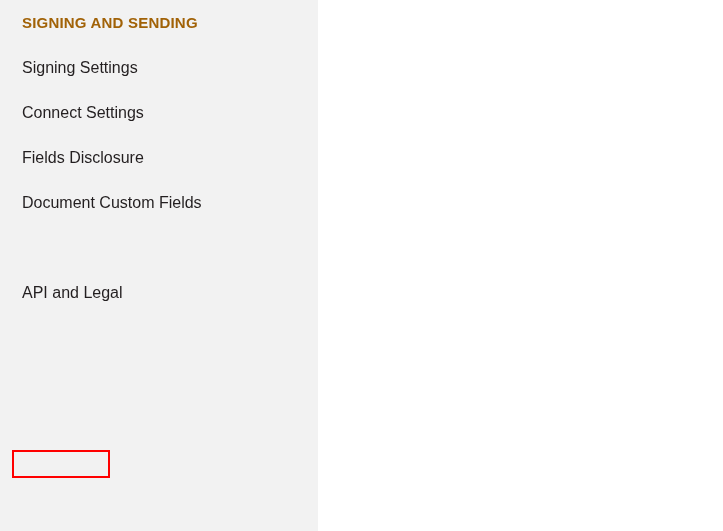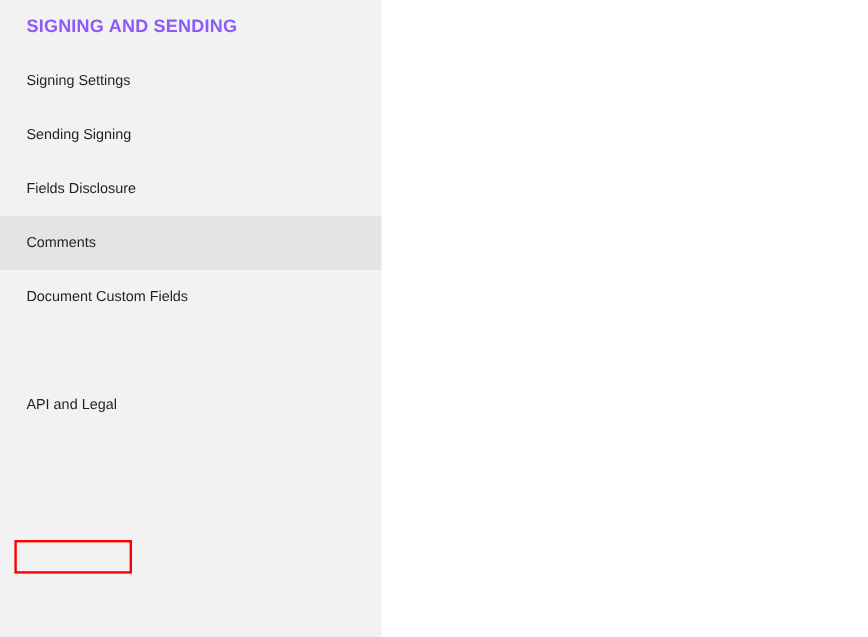--- a/index.html
+++ b/index.html
@@ -33,28 +33,28 @@
     height: 531px;
     background: #ffffff;
   }
   .nav-section {
     position: relative;
   }
   .section-header {
     font-size: 15px;
     font-weight: bold;
     letter-spacing: 0.2px;
-    color: #8b5cf6;
+    color: #a16207;
     padding-left: 22px;
     height: 45px;
     line-height: 45px;
     white-space: nowrap;
   }
   .nav-item {
-    font-size: 12px;
+    font-size: 16px;
     color: #231f20;
     padding-left: 22px;
     height: 45px;
     line-height: 45px;
     white-space: nowrap;
     cursor: pointer;
     position: relative;
   }
   .nav-item.selected {
     background: #e4e4e4;
@@ -82,27 +82,24 @@
 
   <nav class="sidebar">
 
     <div class="nav-section">
       <div class="section-header">SIGNING AND SENDING</div>
 
       <div class="nav-item">
         <span>Signing Settings</span>
       </div>
       <div class="nav-item">
-        <span>Sending Signing</span>
+        <span>Connect Settings</span>
       </div>
       <div class="nav-item">
         <span>Fields Disclosure</span>
-      </div>
-      <div class="nav-item selected">
-        <span>Comments</span>
       </div>
       <div class="nav-item">
         <span>Document Custom Fields</span>
       </div>
     </div>
 
     <div class="section-gap"></div>
 
     <div class="nav-section">
 

